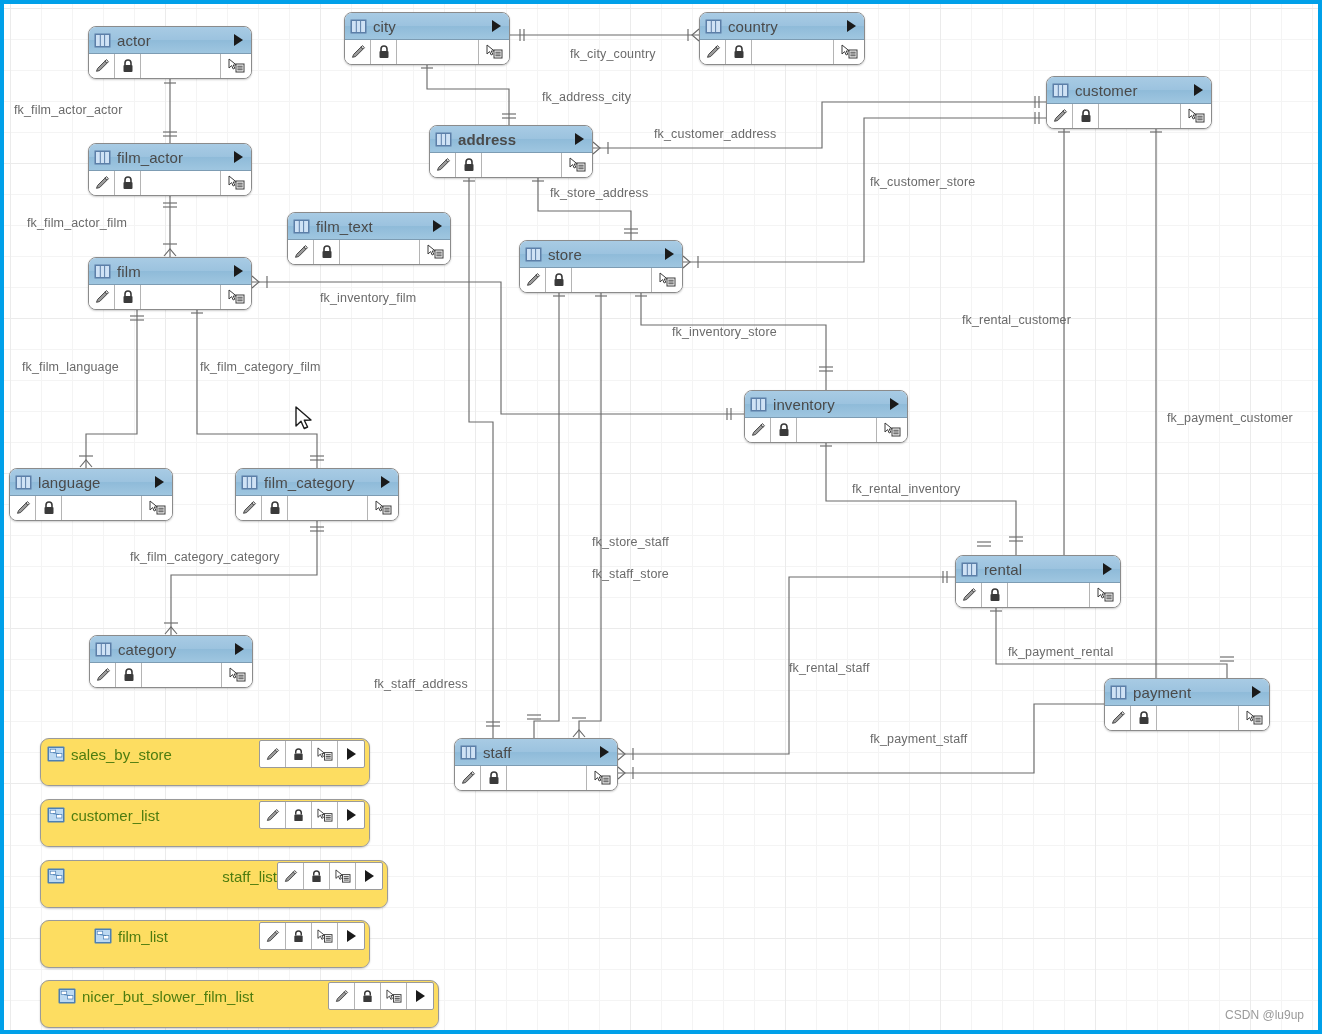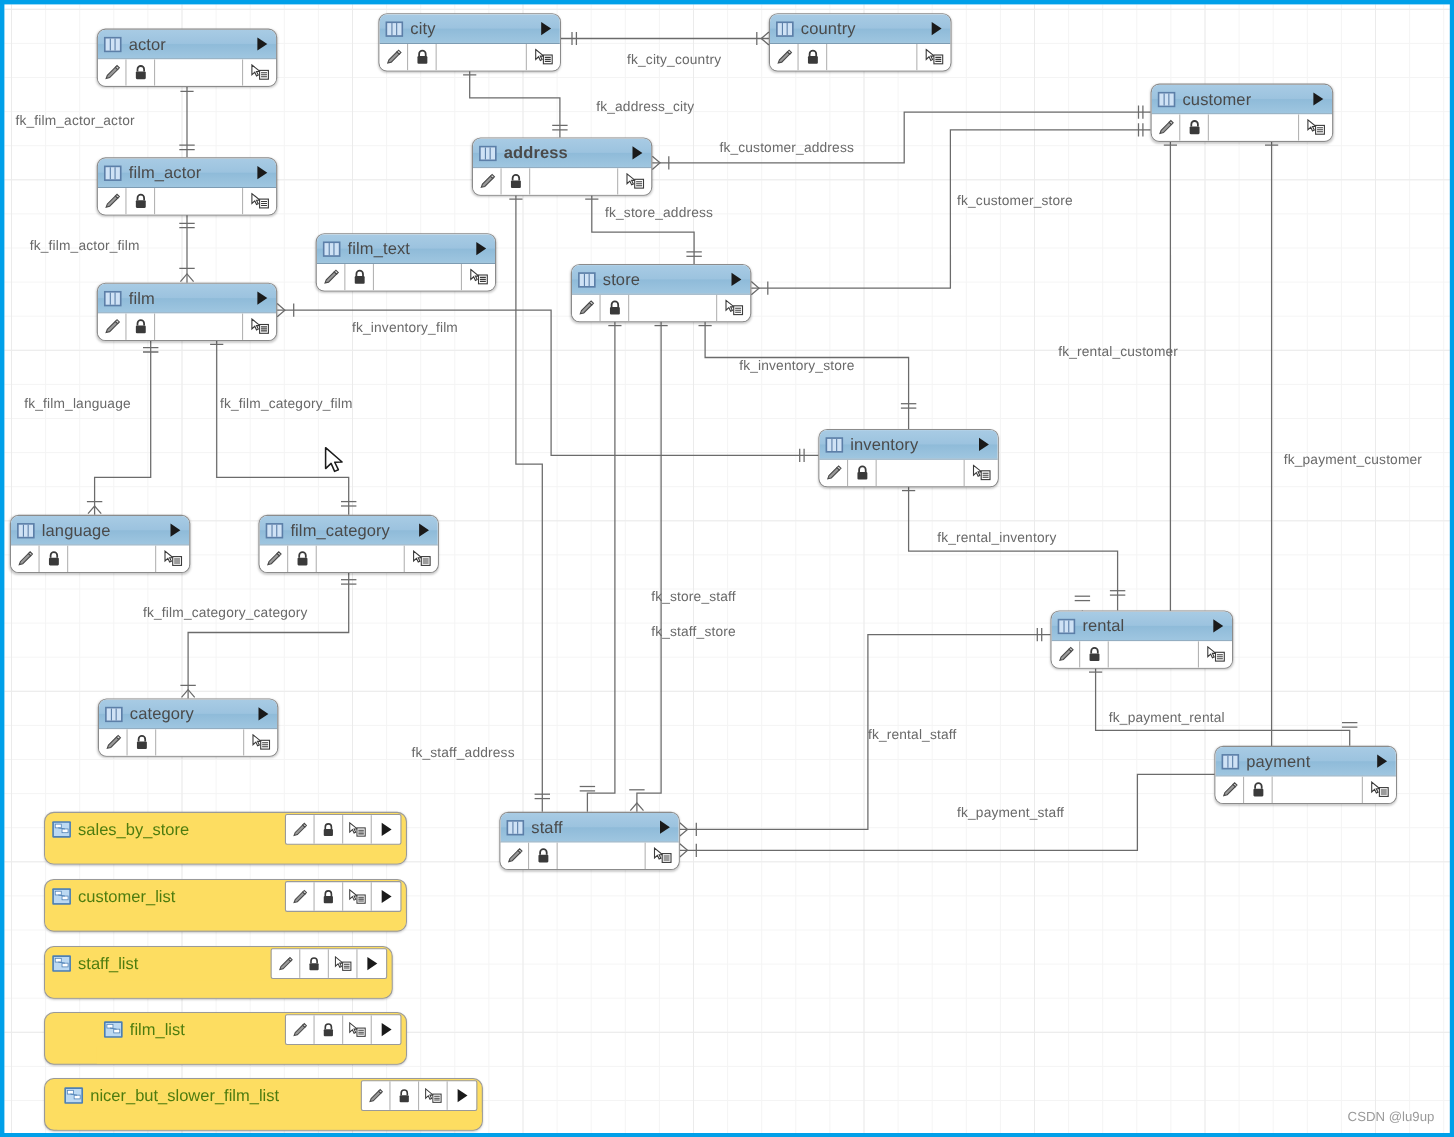--- a/index.html
+++ b/index.html
@@ -946,21 +946,21 @@
             </svg>
           </span>
         <span class="cell">
             <span class="tri" style="margin-right:0;"></span>
           </span>
       </span>
     </div>
     <div class="vfoot"></div>
   </div>
 
-  <div class="vnode" style="left:36px;top:856px;width:317px;">
+  <div class="vnode" style="left:36px;top:856px;width:348px;text-align:right;">
     <div class="vhdr">
       <span class="ico"><svg width="18" height="16" viewBox="0 0 18 16">
             <rect x="0.5" y="0.5" width="17" height="15" rx="1" fill="#4c7fb5"></rect>
             <rect x="2" y="2" width="14" height="12" fill="#bcd9f2"></rect>
             <rect x="3.2" y="3.2" width="5.5" height="3.4" fill="#fff" stroke="#4c7fb5" stroke-width="0.7"></rect>
             <rect x="9.4" y="7.6" width="5.5" height="3.4" fill="#fff" stroke="#4c7fb5" stroke-width="0.7"></rect>
             <line x1="6" y1="6.6" x2="12" y2="7.6" stroke="#4c7fb5" stroke-width="0.8"></line>
           </svg></span>
       <span class="vname">staff_list</span>
       <span class="vbtns">

